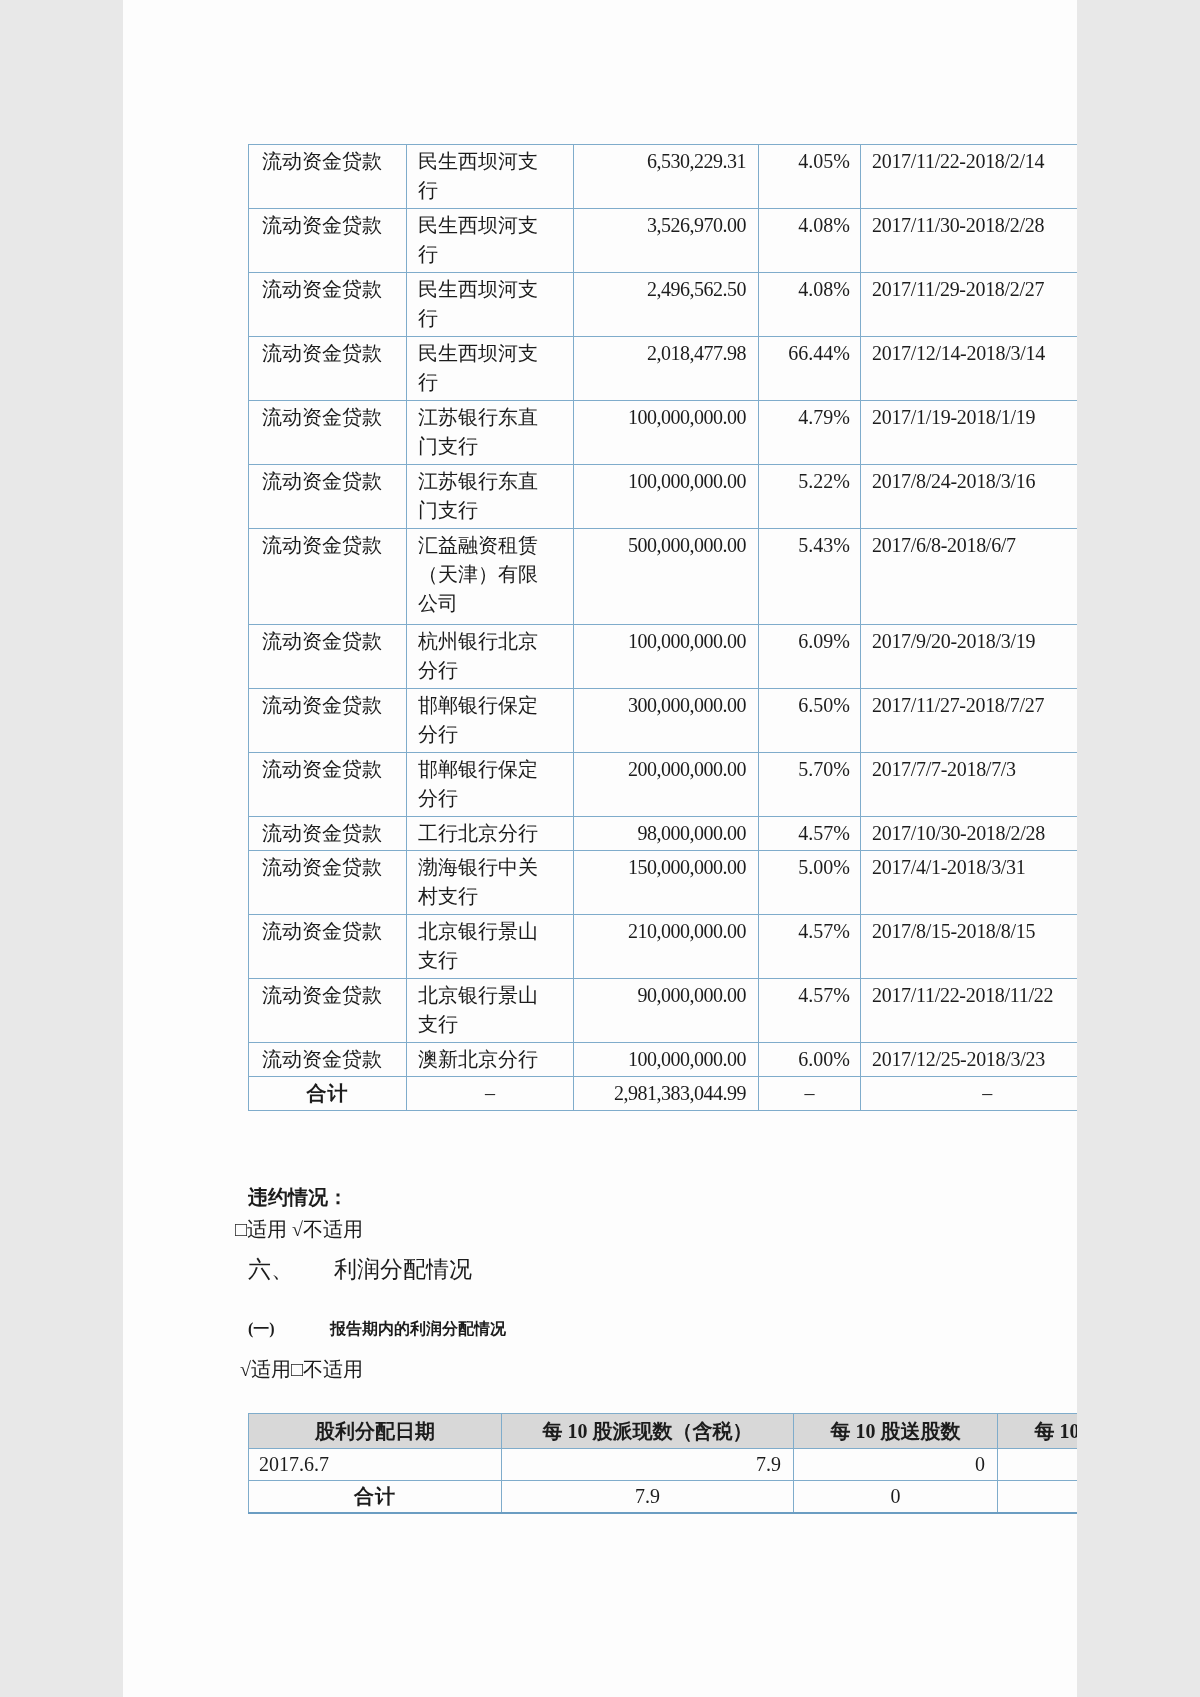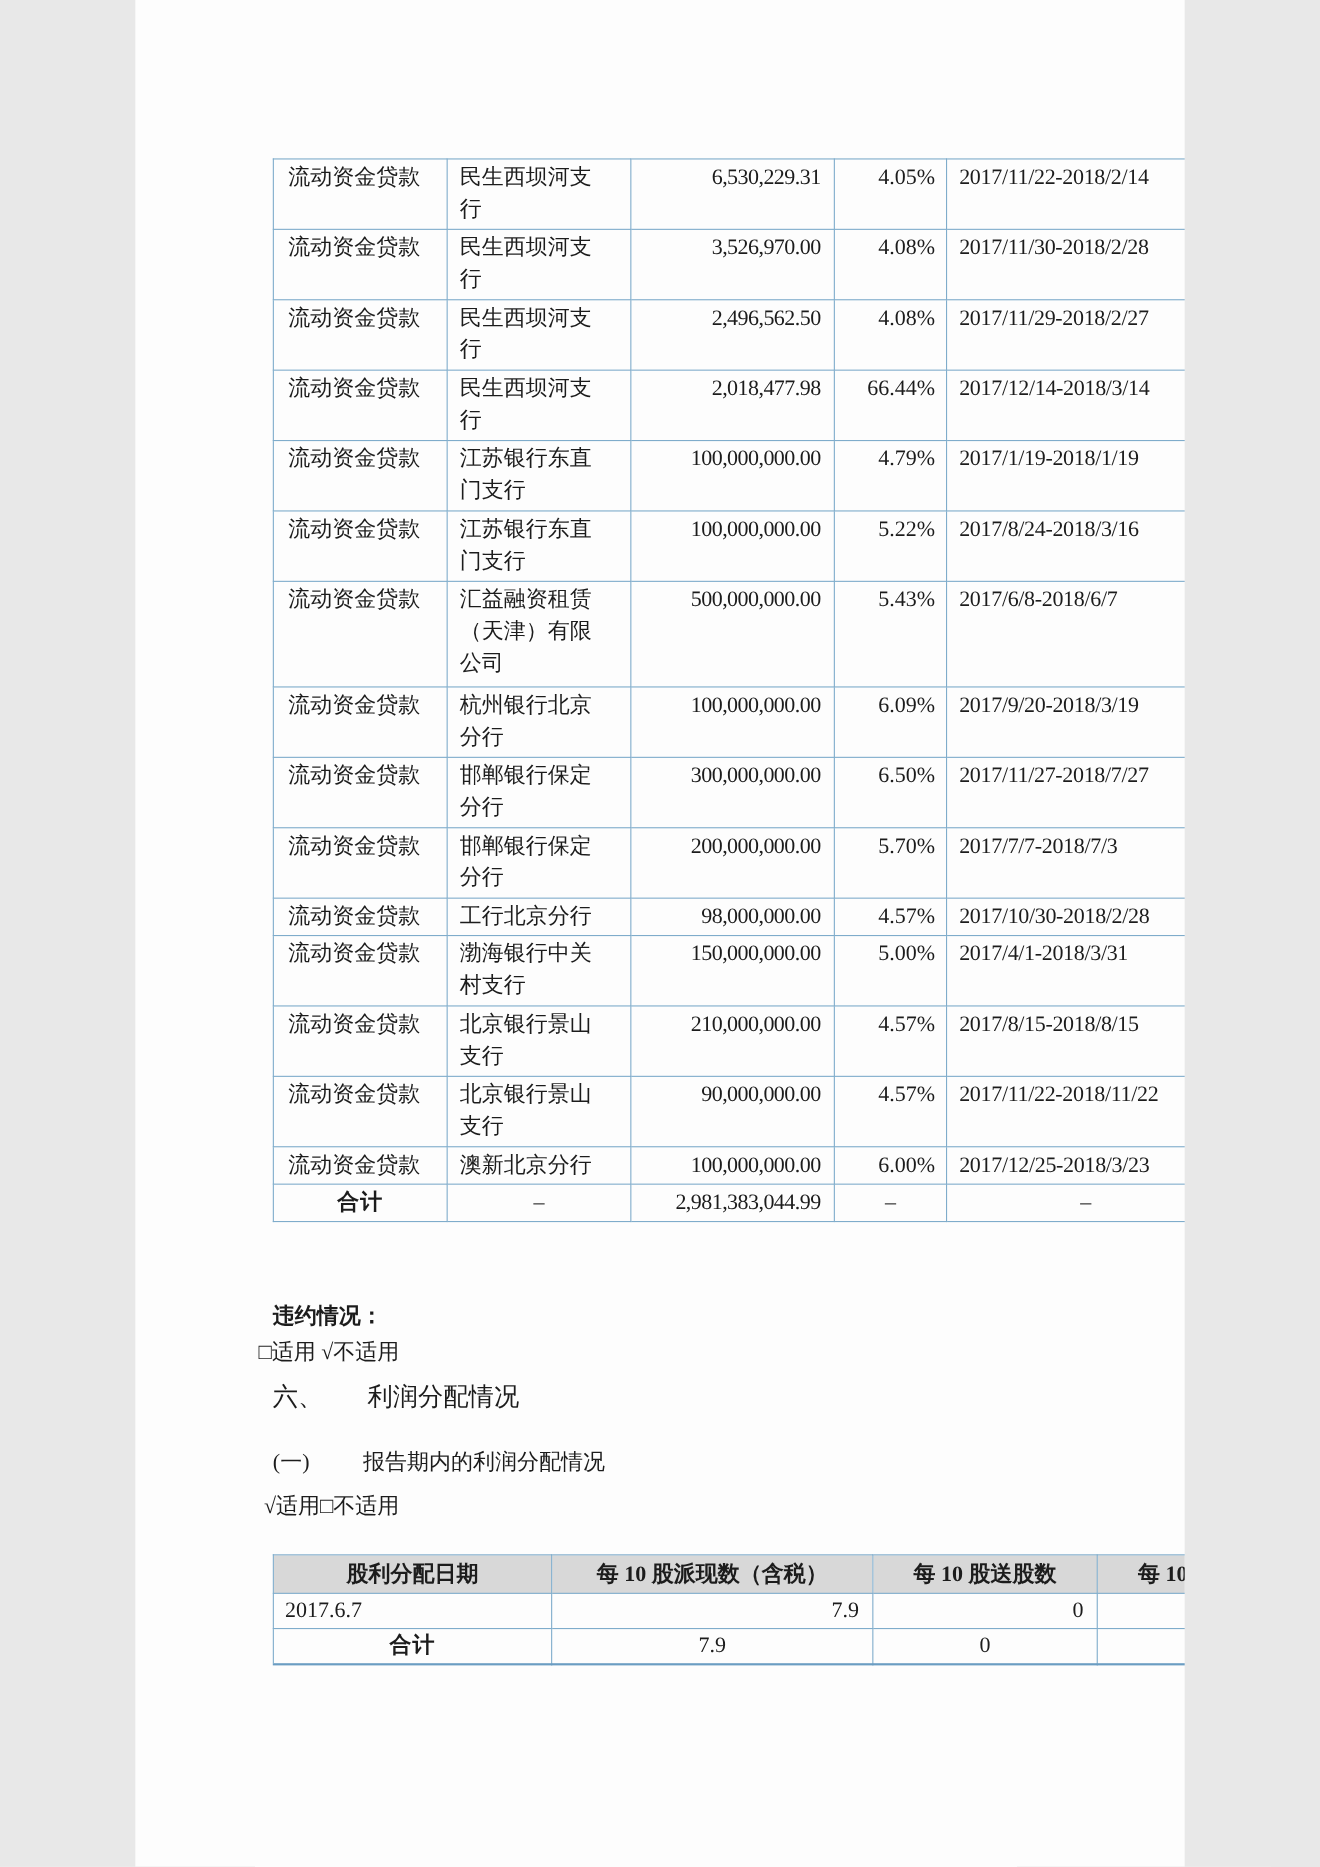--- a/index.html
+++ b/index.html
@@ -37,21 +37,21 @@
   td.c-flag{padding-left:11px;}
   tr.total td{text-align:center;padding-left:0;padding-right:0;}
   tr.total td.c-type{font-weight:bold;letter-spacing:1px;}
   tr.total td.c-amount{text-align:right;padding-right:12px;}
 
   
   .breach-heading{margin-top:72px;font-size:20px;line-height:28px;font-weight:bold;}
   .apply-line{margin-top:4px;font-size:20px;line-height:28px;margin-left:-13px;}
   .sec-heading{margin-top:12px;font-size:23px;line-height:30px;font-weight:normal;}
   .sec-heading .sec-num{display:inline-block;width:86px;}
-  .subsec-heading{margin-top:30px;font-size:20px;line-height:28px;font-weight:normal;}
+  .subsec-heading{margin-top:30px;font-size:16px;line-height:28px;font-weight:bold;}
   .subsec-heading .sec-num{display:inline-block;width:82px;}
   .apply-line2{margin-top:12px;font-size:20px;line-height:28px;margin-left:-8px;}
   .unit-note{margin-top:2px;font-size:12px;line-height:26px;text-align:right;}
 
   
   #dividend-table{margin-top:2px;border-bottom:2px solid var(--line-dark);}
   #dividend-table th{
     background:var(--hdr-bg);
     font-weight:bold;height:34px;
     text-align:center;line-height:30px;

